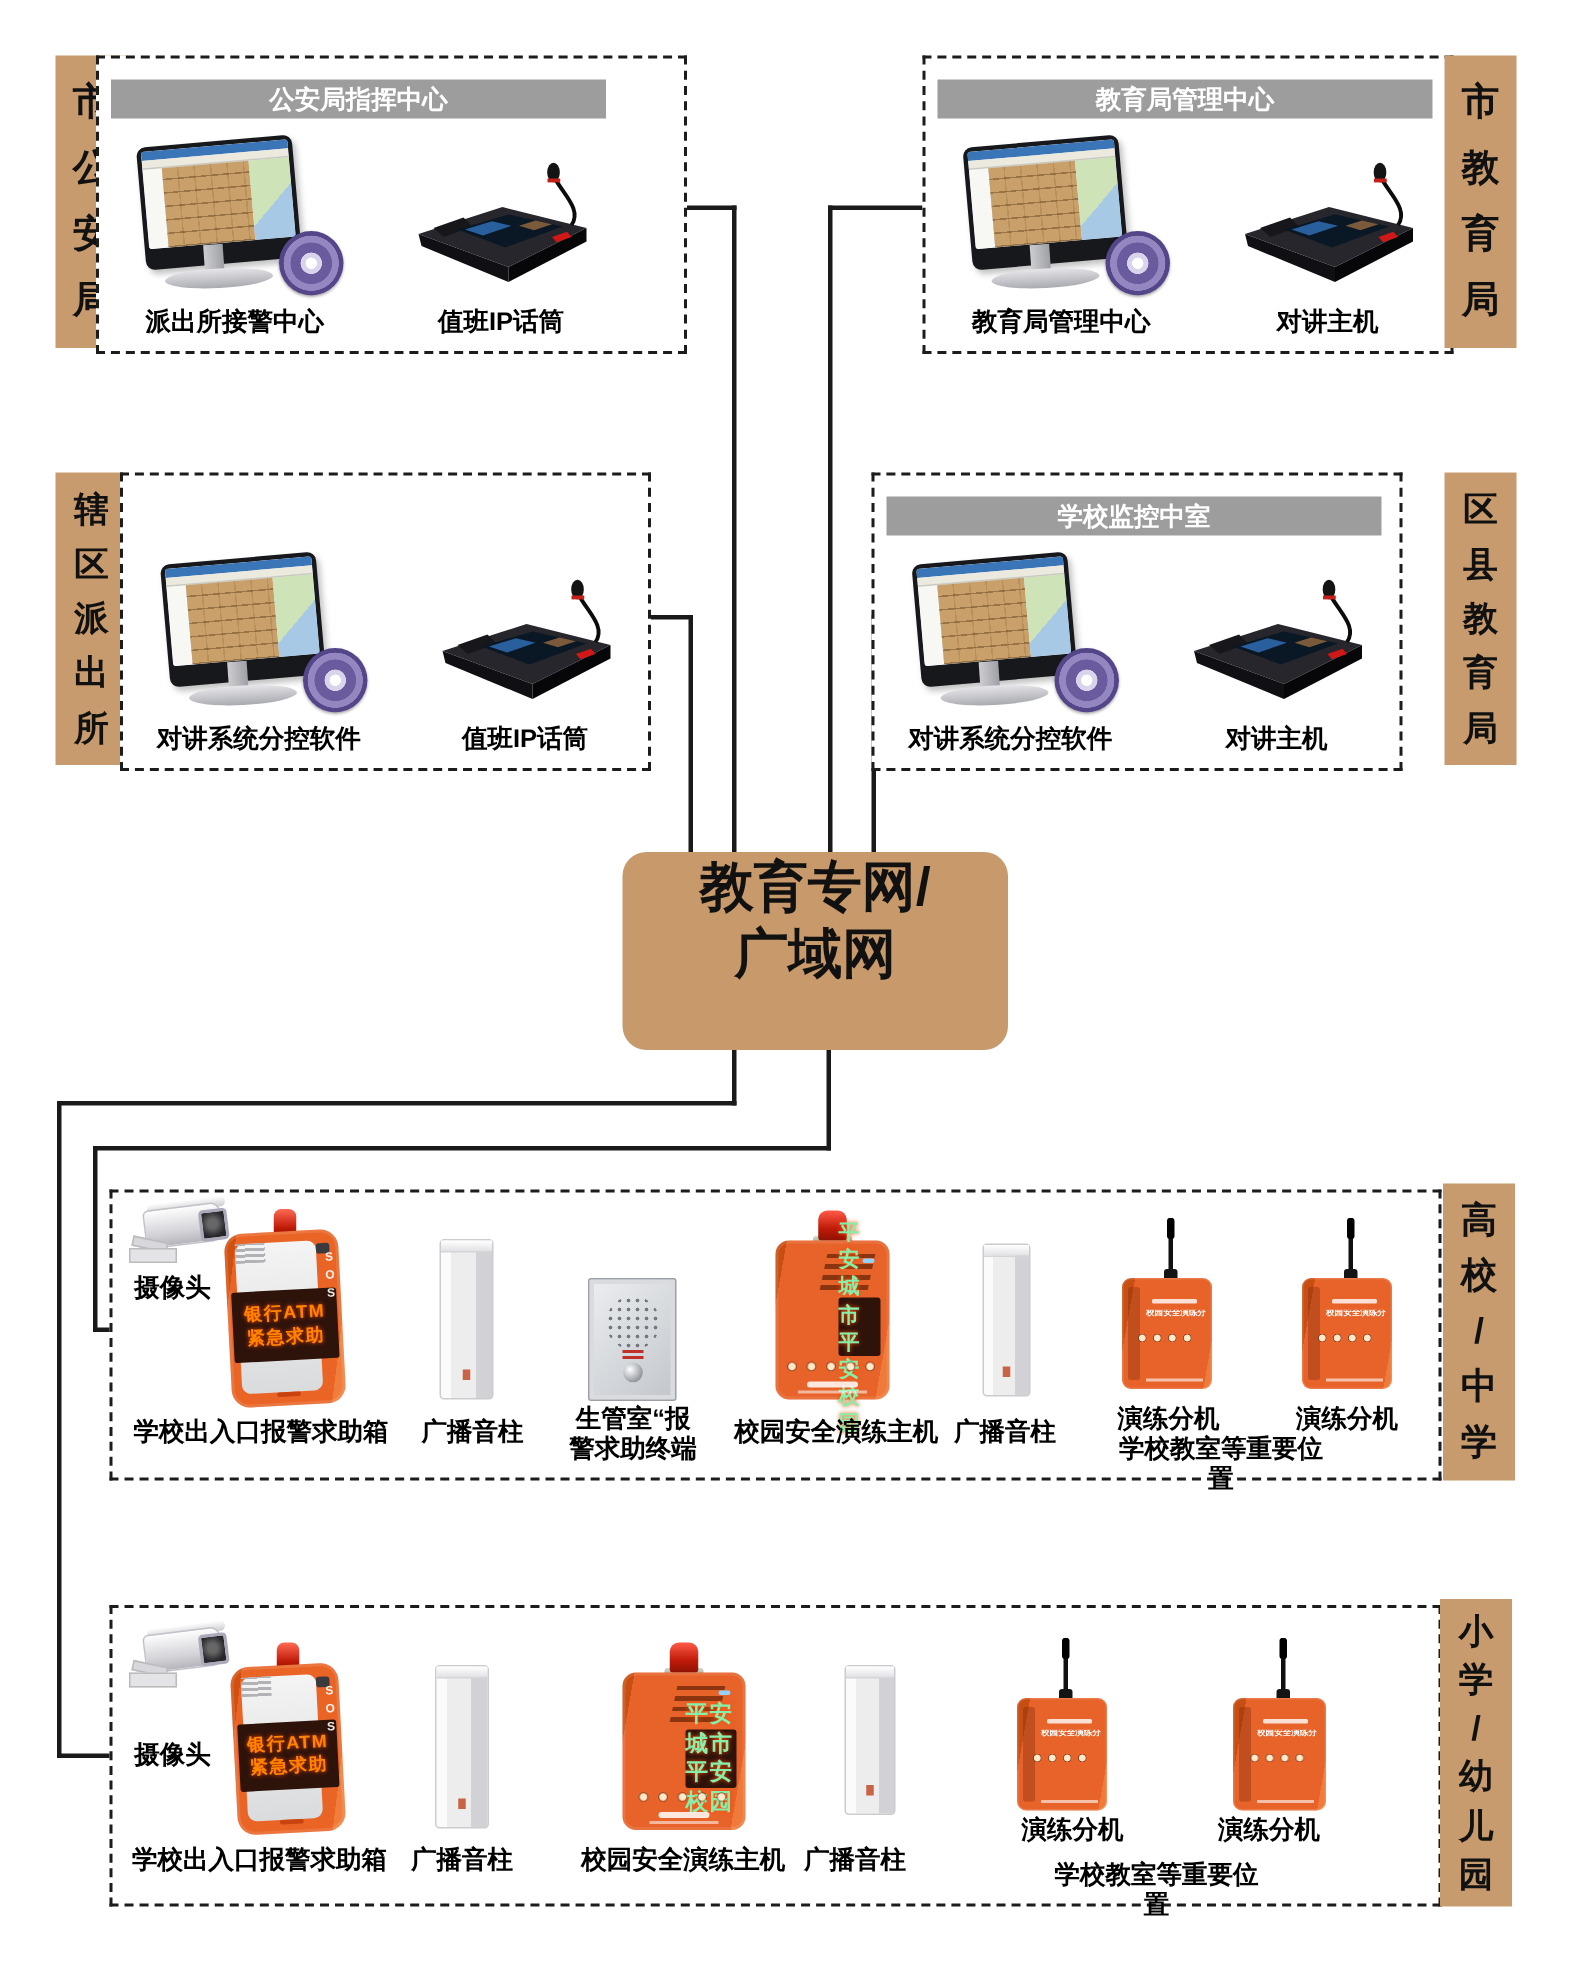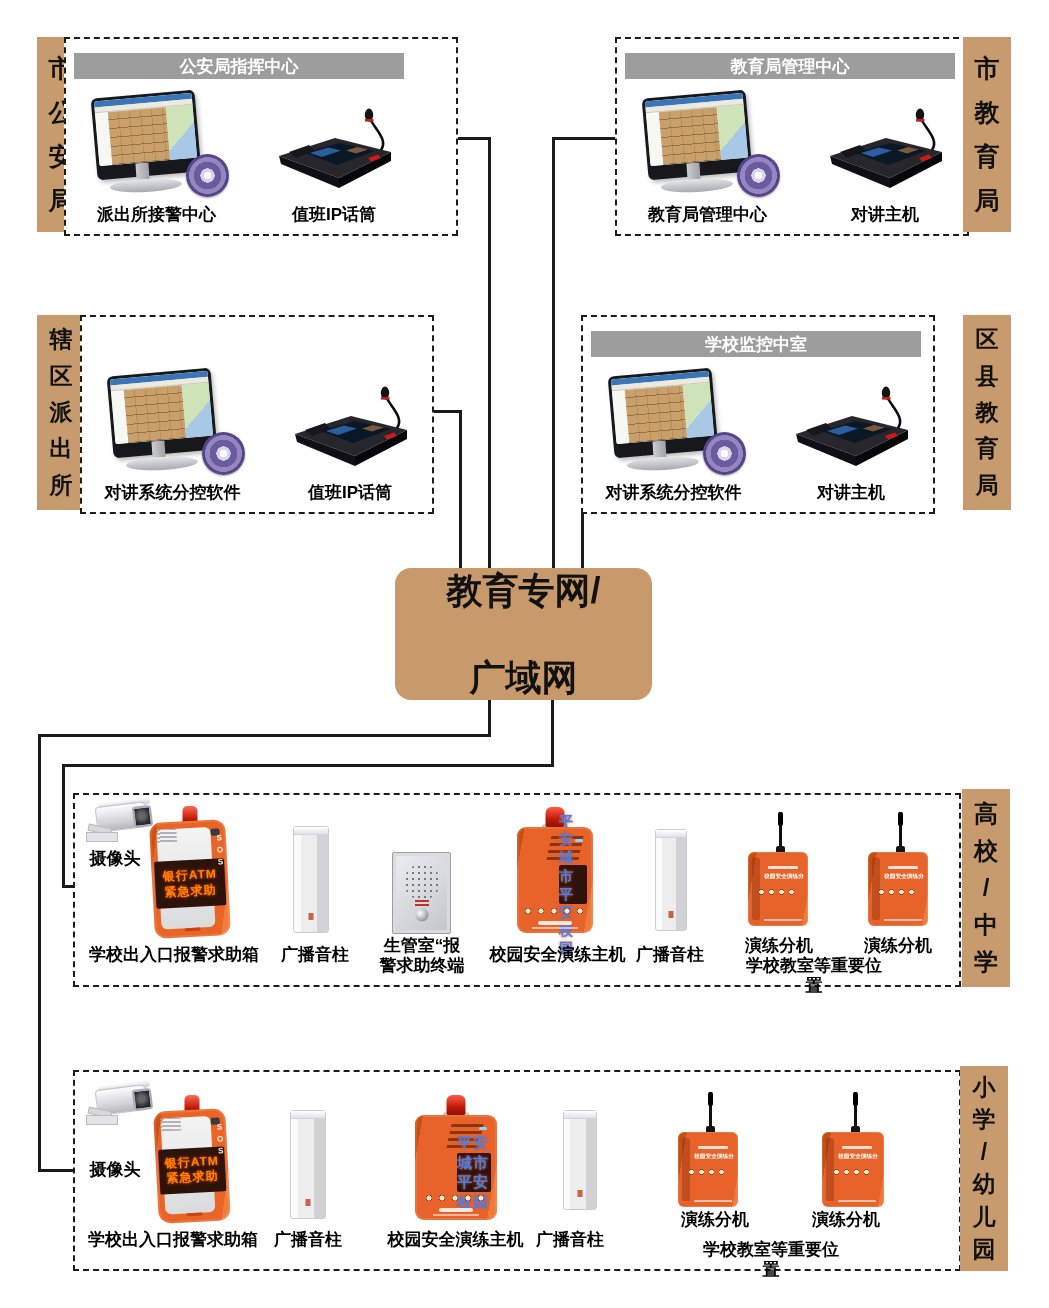--- a/index.html
+++ b/index.html
@@ -10,22 +10,22 @@
         font-size:25px;color:#111;line-height:1;}
   .dashedbox{position:absolute;border:2px dashed #1c1c1c;background:#fff;}
   .grayhdr{position:absolute;background:#9d9d9d;color:#fff;font-weight:bold;
            font-size:17px;display:flex;align-items:center;justify-content:center;}
   .caption{position:absolute;font-weight:bold;font-size:17px;color:#000;text-align:center;line-height:1.15;}
   .hline{position:absolute;height:3px;background:#1a1a1a;}
   .vline{position:absolute;width:3px;background:#1a1a1a;}
   .dashline{position:absolute;height:0;border-top:3px dashed #1a1a1a;}
 
   
-  .hub{position:absolute;left:395px;top:568px;width:257px;height:132px;background:#c8996a;
-       border-radius:16px;display:flex;flex-direction:column;align-items:center;justify-content:space-between;
+  .hub{position:absolute;left:415px;top:568px;width:257px;height:132px;background:#c8996a;
+       border-radius:16px;display:flex;flex-direction:column;align-items:center;justify-content:flex-start;
        font-size:36px;font-weight:bold;color:#111;line-height:1.25;}
 
   
   .pc{position:absolute;width:140px;height:112px;}
   .pc .mon{position:absolute;left:6px;top:0;width:98px;height:72px;background:#17181c;border-radius:6px;
            padding:3px 3px 7px 3px;transform:rotate(-5deg);box-shadow:2px 3px 4px rgba(0,0,0,.25);}
   .pc .scr{position:relative;width:98px;height:65px;background:#dce8f2;overflow:hidden;border-radius:2px;}
   .pc .tb{height:6px;background:#3a75b8;}
   .pc .mb{height:5px;background:#ece9df;border-bottom:1px solid #c9c9c2;}
   .pc .lp{position:absolute;left:0;top:12px;bottom:0;width:13px;background:#f7f7f4;border-right:1px solid #d0d0cc;}
@@ -101,21 +101,21 @@
   .host .bcap{position:absolute;left:50%;top:17px;width:26px;height:5px;transform:translateX(-50%);
       background:linear-gradient(180deg,#d8d8c8,#a9a998);border-radius:2px;}
   .host .body{position:absolute;left:0;right:0;top:20px;bottom:0;border-radius:9px;
       background:linear-gradient(100deg,#c94e12 0 8%,#e7632a 8% 90%,#ef7a3a 90%);
       box-shadow:inset 0 0 0 2px rgba(255,255,255,.1);}
   .host .slots{position:absolute;left:42%;top:9px;width:32px;height:24px;transform:skewX(-12deg);
       background:repeating-linear-gradient(0deg,#8a3510 0 3px,transparent 3px 7px);}
   .host .dot{position:absolute;right:10px;top:12px;width:8px;height:3px;background:#8fd4ff;border-radius:2px;}
   .host .led{position:absolute;left:6px;right:6px;top:36%;height:37%;background:#2e130b;border-radius:2px;
       display:flex;flex-direction:column;align-items:center;justify-content:center;
-      color:#3b82f6;font-weight:bold;letter-spacing:1px;line-height:1.3;text-shadow:0 0 3px #ff4c00;margin-left:36px;}
+      color:#86efac;font-weight:bold;letter-spacing:1px;line-height:1.3;text-shadow:0 0 3px #ff4c00;margin-left:36px;}
   .host .btns{position:absolute;left:50%;bottom:16%;width:62px;height:9px;transform:translateX(-50%);
       background-image:radial-gradient(circle at 4px 4px,#ffe9c8 2.2px,rgba(60,20,5,.55) 2.9px,transparent 3.4px);
       background-size:13px 9px;background-repeat:repeat-x;}
   .host .foot1{position:absolute;left:50%;bottom:8%;width:34px;height:4px;background:rgba(255,255,255,.85);
       transform:translateX(-50%);border-radius:2px;}
   .host .foot2{position:absolute;left:50%;bottom:3.5%;width:46px;height:2px;background:rgba(255,255,255,.55);
       transform:translateX(-50%);}
 
   
   .ext{position:absolute;}

